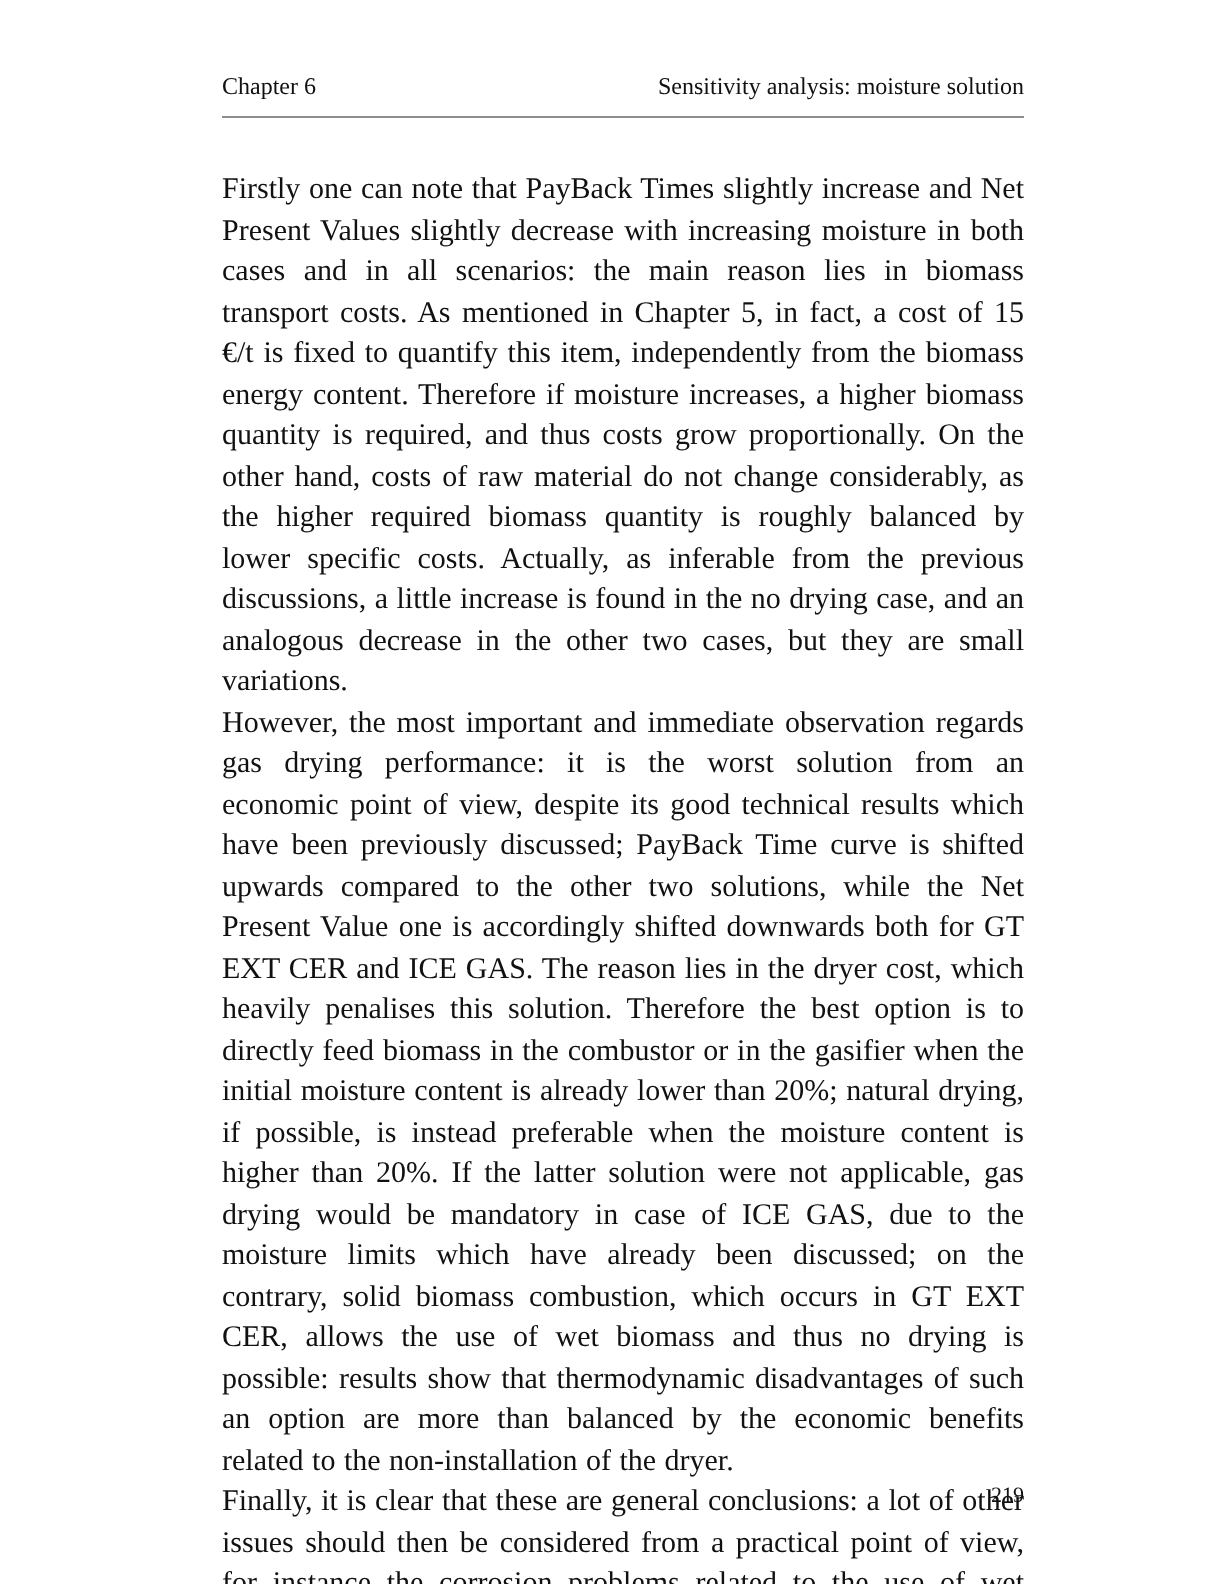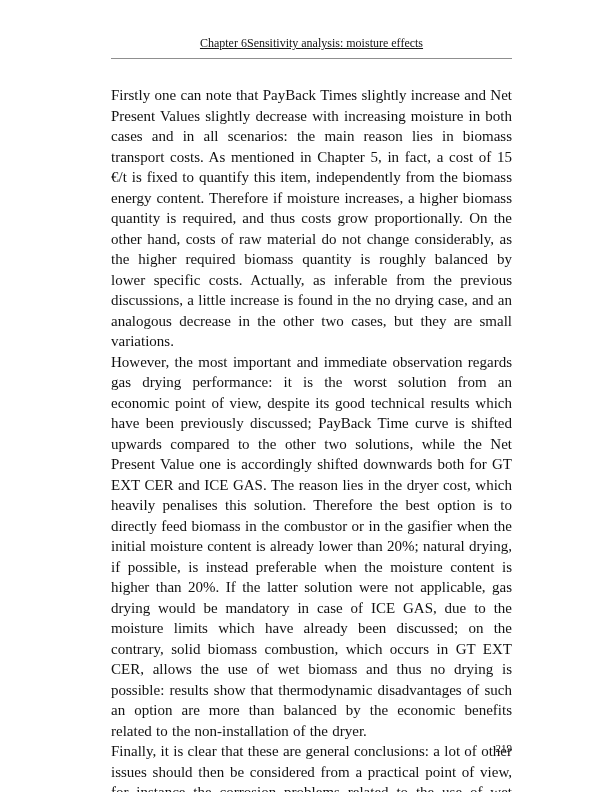--- a/index.html
+++ b/index.html
@@ -18,26 +18,25 @@
     overflow: hidden;
   }
   .page-inner {
     position: absolute;
     left: 111px;
     top: 36px;
     width: 401px;
   }
   .page-header {
     display: flex;
-    justify-content: center;
+    justify-content: space-between;
     align-items: baseline;
     font-size: 12px;
     padding-bottom: 7px;
     border-bottom: 1px solid #8f8f8f;
-    text-decoration: underline;
   }
   .page-header .chapter {
     white-space: nowrap;
   }
   .page-header .running-title {
     white-space: nowrap;
   }
   .page-body {
     margin-top: 26px;
     font-size: 15px;
@@ -58,21 +57,21 @@
   }
 </style>
 </head>
 <body>
 
 <div class="page">
   <div class="page-inner">
 
     <div class="page-header">
       <span class="chapter">Chapter 6</span>
-      <span class="running-title">Sensitivity analysis: moisture effects</span>
+      <span class="running-title">Sensitivity analysis: moisture solution</span>
     </div>
 
     <div class="page-body">
       <p>Firstly one can note that PayBack Times slightly increase and Net Present Values slightly decrease with increasing moisture in both cases and in all scenarios: the main reason lies in biomass transport costs. As mentioned in Chapter 5, in fact, a cost of 15 €/t is fixed to quantify this item, independently from the biomass energy content. Therefore if moisture increases, a higher biomass quantity is required, and thus costs grow proportionally. On the other hand, costs of raw material do not change considerably, as the higher required biomass quantity is roughly balanced by lower specific costs. Actually, as inferable from the previous discussions, a little increase is found in the no drying case, and an analogous decrease in the other two cases, but they are small variations.</p>
       <p>However, the most important and immediate observation regards gas drying performance: it is the worst solution from an economic point of view, despite its good technical results which have been previously discussed; PayBack Time curve is shifted upwards compared to the other two solutions, while the Net Present Value one is accordingly shifted downwards both for GT EXT CER and ICE GAS. The reason lies in the dryer cost, which heavily penalises this solution. Therefore the best option is to directly feed biomass in the combustor or in the gasifier when the initial moisture content is already lower than 20%; natural drying, if possible, is instead preferable when the moisture content is higher than 20%. If the latter solution were not applicable, gas drying would be mandatory in case of ICE GAS, due to the moisture limits which have already been discussed; on the contrary, solid biomass combustion, which occurs in GT EXT CER, allows the use of wet biomass and thus no drying is possible: results show that thermodynamic disadvantages of such an option are more than balanced by the economic benefits related to the non-installation of the dryer.</p>
       <p>Finally, it is clear that these are general conclusions: a lot of other issues should then be considered from a practical point of view, for instance the corrosion problems related to the use of wet biomass which could affect the heat exchanger in externally fired gas turbines [6.1] [3.4].</p>
     </div>
 
   </div>
 

